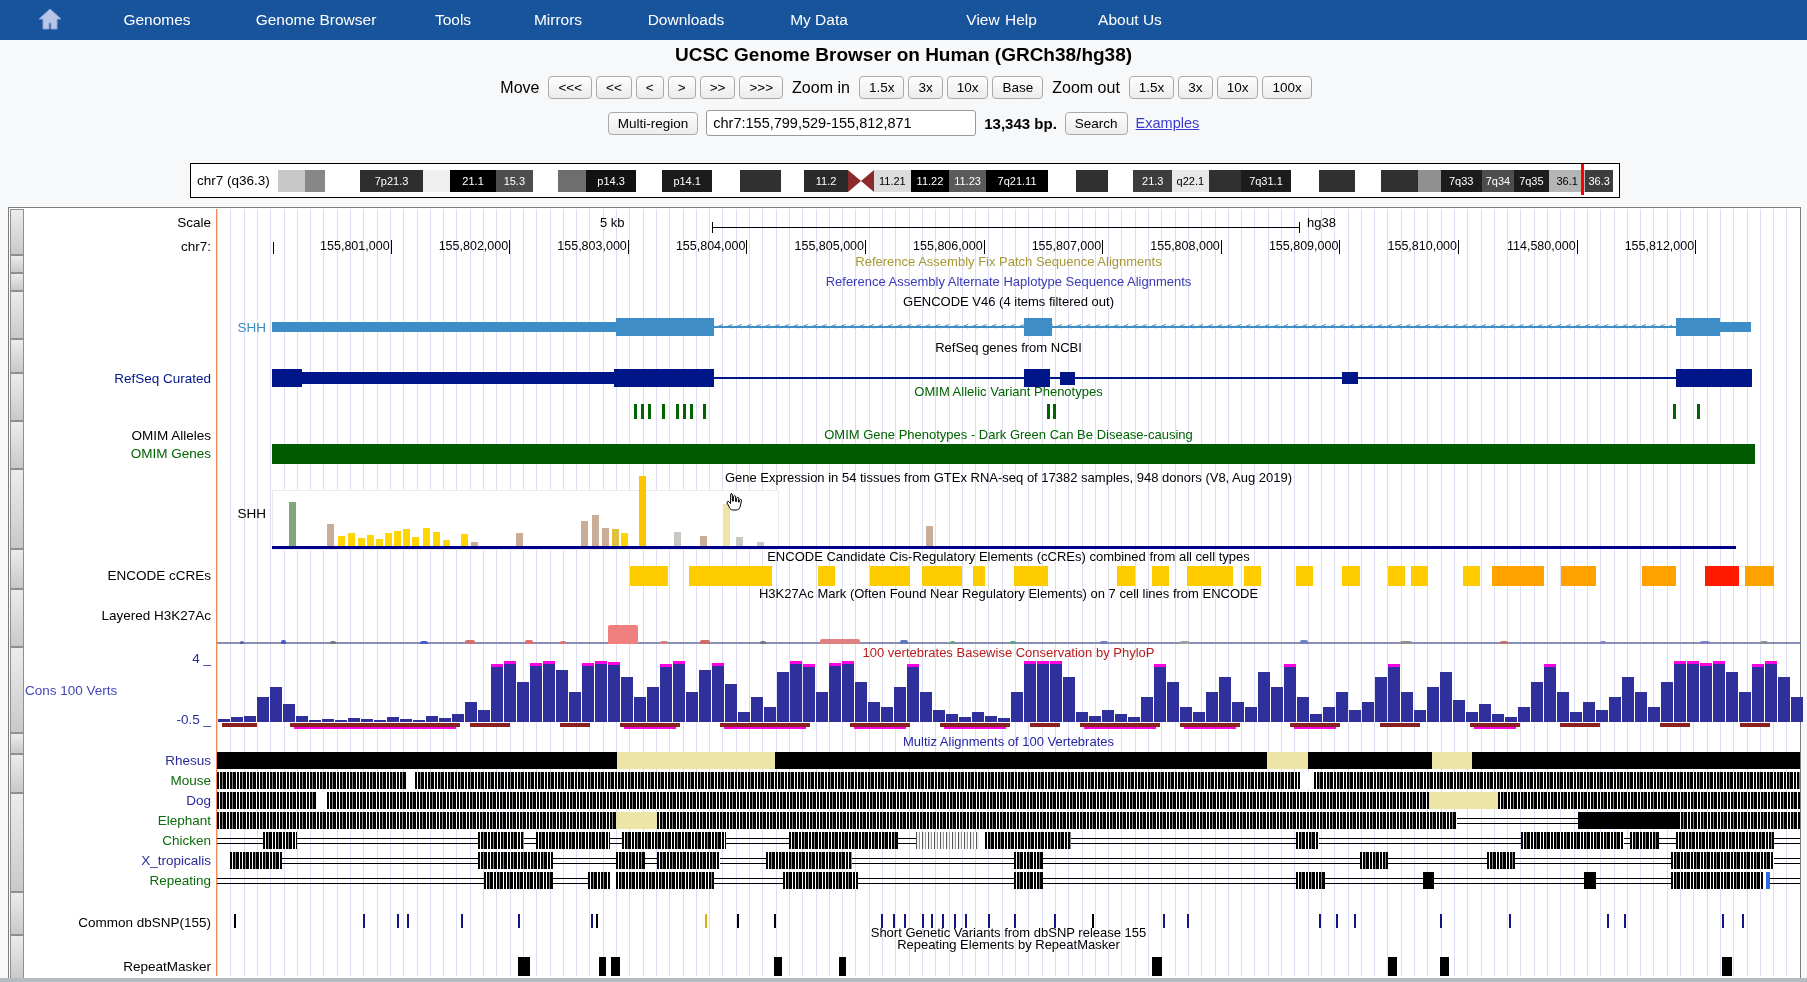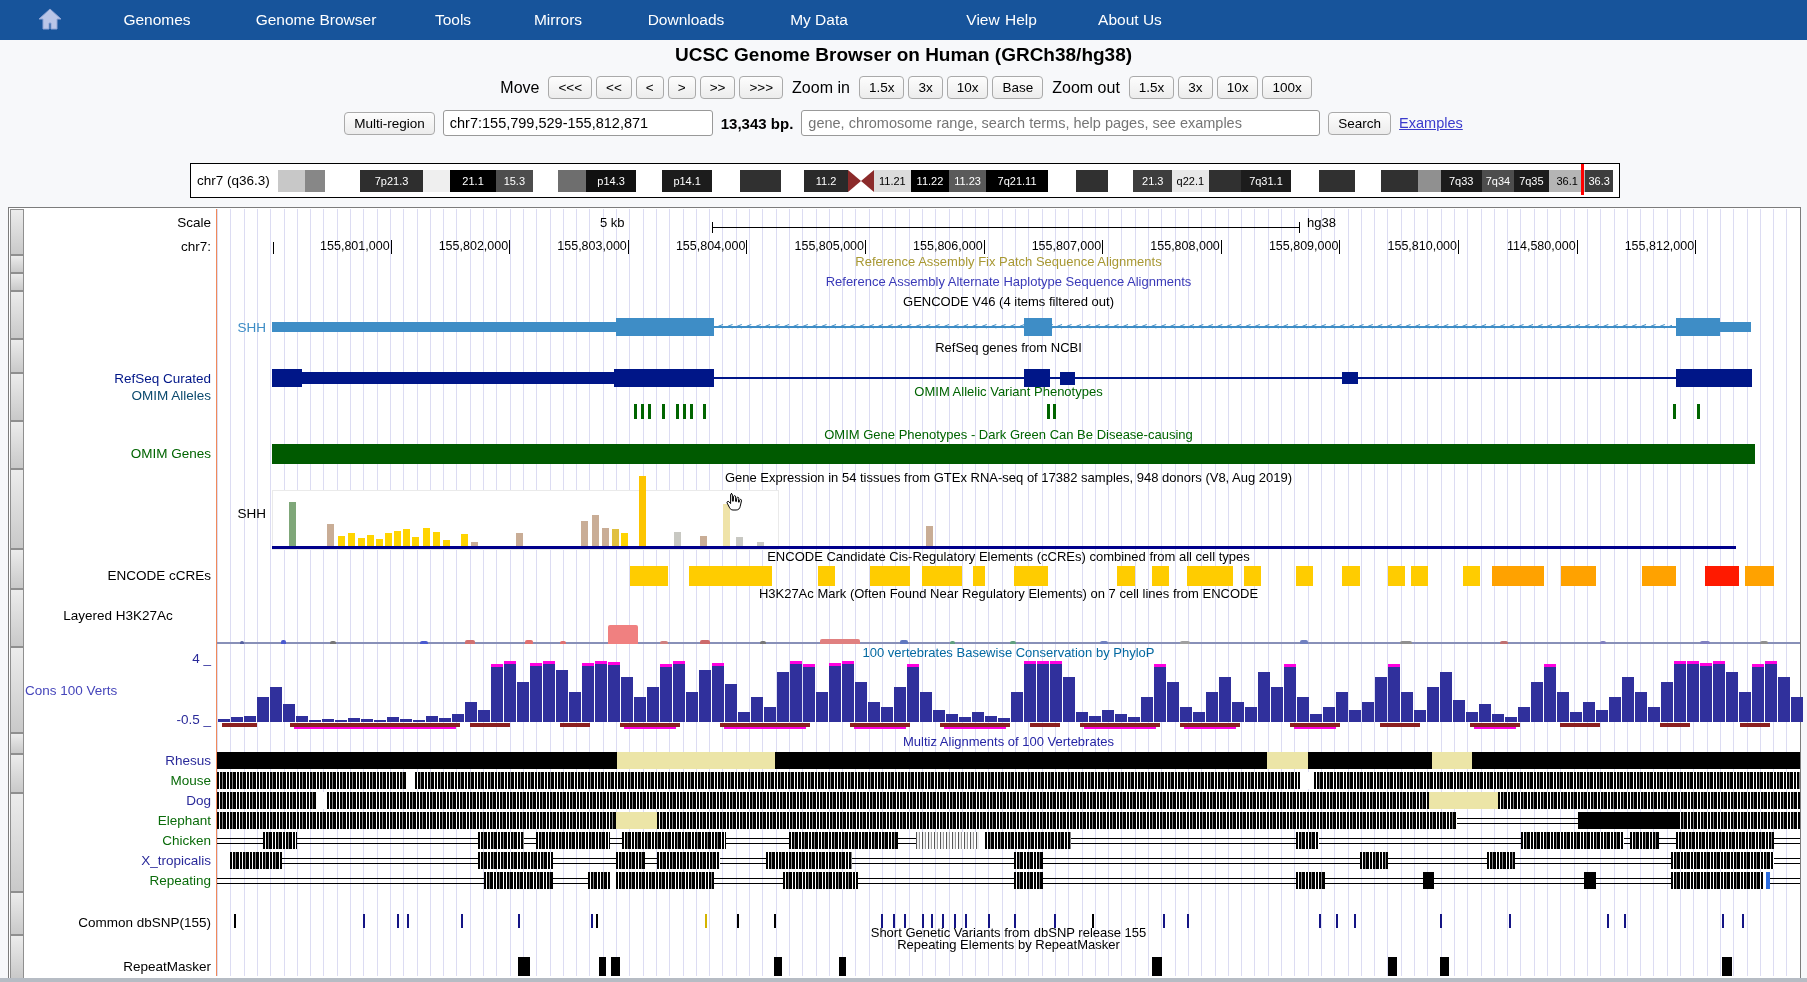--- a/index.html
+++ b/index.html
@@ -39,35 +39,35 @@
   .ttl{position:absolute;left:217px;width:1583px;text-align:center;font-size:13px;height:15px;white-space:nowrap;cursor:pointer}
   .t-fix{top:254px;color:#a89833}
   .t-alt{top:274px;color:#3a3ab8}
   .t-gen{top:294px}
   .t-ref{top:340px}
   .t-oav{top:384px;color:#006400}
   .t-og{top:427px;color:#006400}
   .t-gtex{top:470px}
   .t-enc{top:549px}
   .t-h3k{top:586px}
-  .t-cons{top:645px;color:#0369a1}
+  .t-cons{top:645px;color:#b91c1c}
   .t-mz{top:734px;color:#2525a5}
   .t-snp{top:925px}
   .t-rep{top:937px}
   
   .lbl{position:absolute;left:25px;width:186px;text-align:right;font-size:13.5px;height:16px;white-space:nowrap;cursor:pointer}
   .l-scale{top:215px}
   .l-chrom{top:239px}
   .l-shh{left:80px;top:320px;color:#3e8dc6}
   .l-ref{top:371px;color:#001688}
-  .l-oa{top:388px;color:#0c4a6e}
+  .l-oa{top:428px;color:#000000}
   .l-og{top:446px;color:#006400}
   .l-gshh{left:80px;top:506px;color:#000}
   .l-enc{top:568px}
-  .l-h3k{top:608px;text-align:center}
+  .l-h3k{top:608px;text-align:right}
   .l-c4{top:651px;color:#2a2a9a}
   .l-cons{top:683px;color:#4646bb;text-align:left}
   .l-cm{top:712px;color:#2a2a9a}
   .l-snp{top:915px}
   .l-rep{top:959px}
   
   .scalebar{position:absolute;left:712px;top:227px;width:588px;height:1px;background:#000}
   .scalebar::before,.scalebar::after{content:"";position:absolute;top:-5px;width:1px;height:11px;background:#000}
   .scalebar::before{left:0}
   .scalebar::after{right:0}
@@ -117,21 +117,20 @@
   <span class="btn">1.5x</span>
   <span class="btn">3x</span>
   <span class="btn">10x</span>
   <span class="btn">100x</span>
 </div>
 
 <div class="searchrow">
   <span class="btn">Multi-region</span>
   <input class="posinput" value="chr7:155,799,529-155,812,871" style="">
   <span class="bptext">13,343 bp.</span>
-  <input class="searchinput" placeholder="gene, chromosome range, search terms, help pages, see examples" style="">
   <span class="btn">Search</span>
   <span class="examples">Examples</span>
 </div>
 
 <div class="ideo">
   <span class="ideo-label">chr7 (q36.3)</span>
   <div id="bands">
       <div class="band" style="flex-grow: 30; background: rgb(200, 200, 200);"></div>
       <div class="band" style="flex-grow: 22; background: rgb(135, 135, 135);"></div>
       <div class="band" style="flex-grow: 38; background: rgb(255, 255, 255);"></div>

